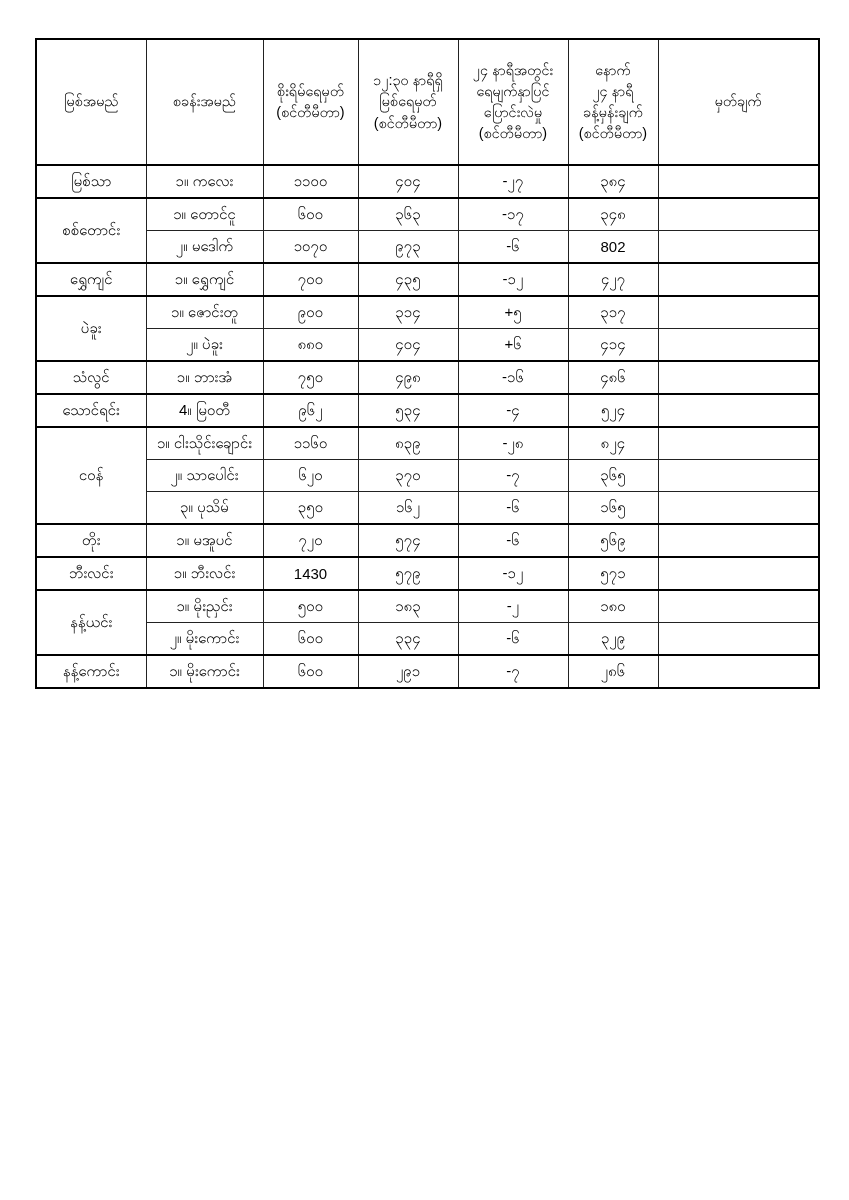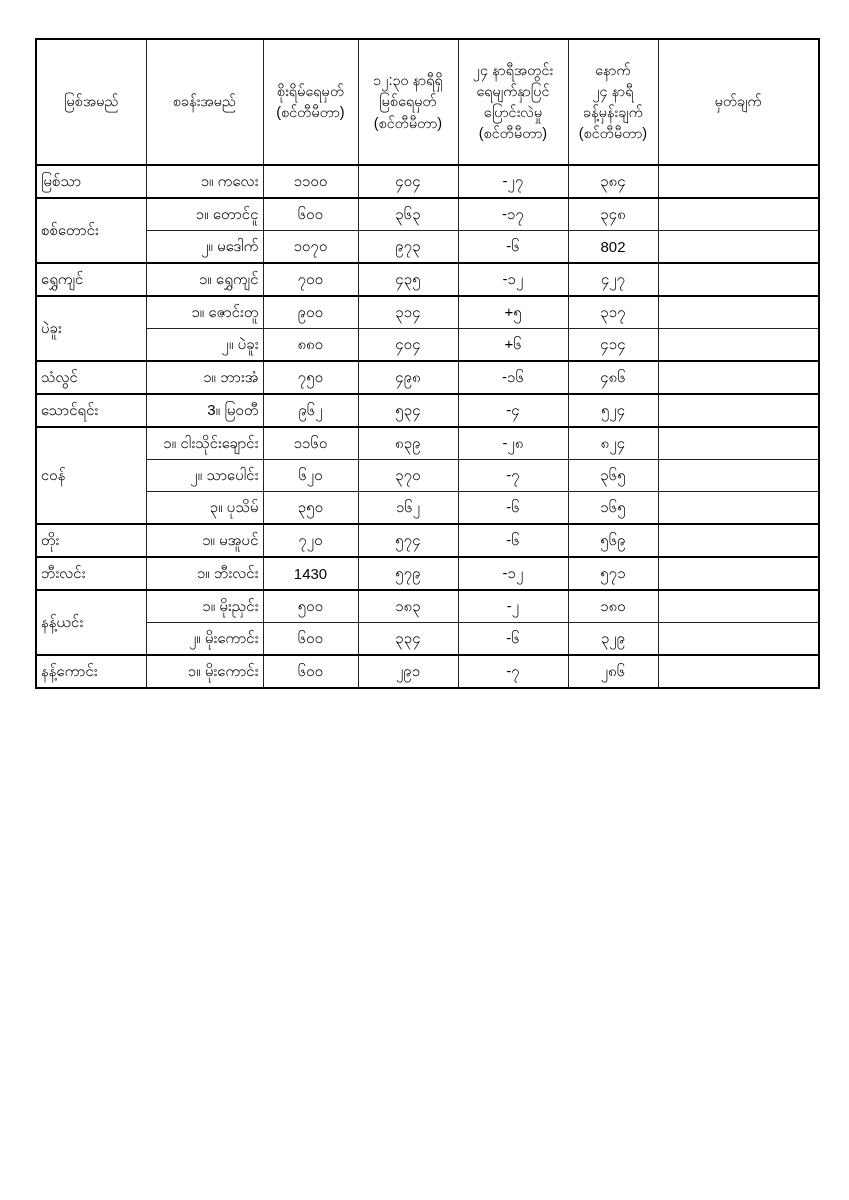--- a/index.html
+++ b/index.html
@@ -38,22 +38,22 @@
     line-height: 1.45;
     height: 124px;
     border-bottom: 2px solid #000;
   }
   table.wl tbody td {
     font-size: 15px;
     height: 31px;
     vertical-align: middle;
   }
   tr.group-start td { border-top: 2px solid #000; }
-  td.river   { text-align: left; padding-left: 7px; font-family: Liberation Serif, serif; }
-  td.station { text-align: right; padding-left: 7px; }
+  td.river   { text-align: center; padding-left: 7px; font-family: Liberation Serif, serif; }
+  td.station { text-align: center; padding-left: 7px; }
   td.num     { text-align: center; }
   td.remark  { }
 </style>
 </head>
 <body>
 
 <div class="sheet">
   <table class="wl">
     <colgroup>
       <col style="width:110px">
@@ -147,21 +147,21 @@
         <td class="station">၁။ ဘားအံ</td>
         <td class="num">၇၅၀</td>
         <td class="num">၄၉၈</td>
         <td class="num">-၁၆</td>
         <td class="num">၄၈၆</td>
         <td class="remark"></td>
       </tr>
 
       <tr class="group-start">
         <td class="river">သောင်ရင်း</td>
-        <td class="station">3။ မြဝတီ</td>
+        <td class="station">4။ မြဝတီ</td>
         <td class="num">၉၆၂</td>
         <td class="num">၅၃၄</td>
         <td class="num">-၄</td>
         <td class="num">၅၂၄</td>
         <td class="remark"></td>
       </tr>
 
       <tr class="group-start">
         <td class="river" rowspan="3">ငဝန်</td>
         <td class="station">၁။ ငါးသိုင်းချောင်း</td>

